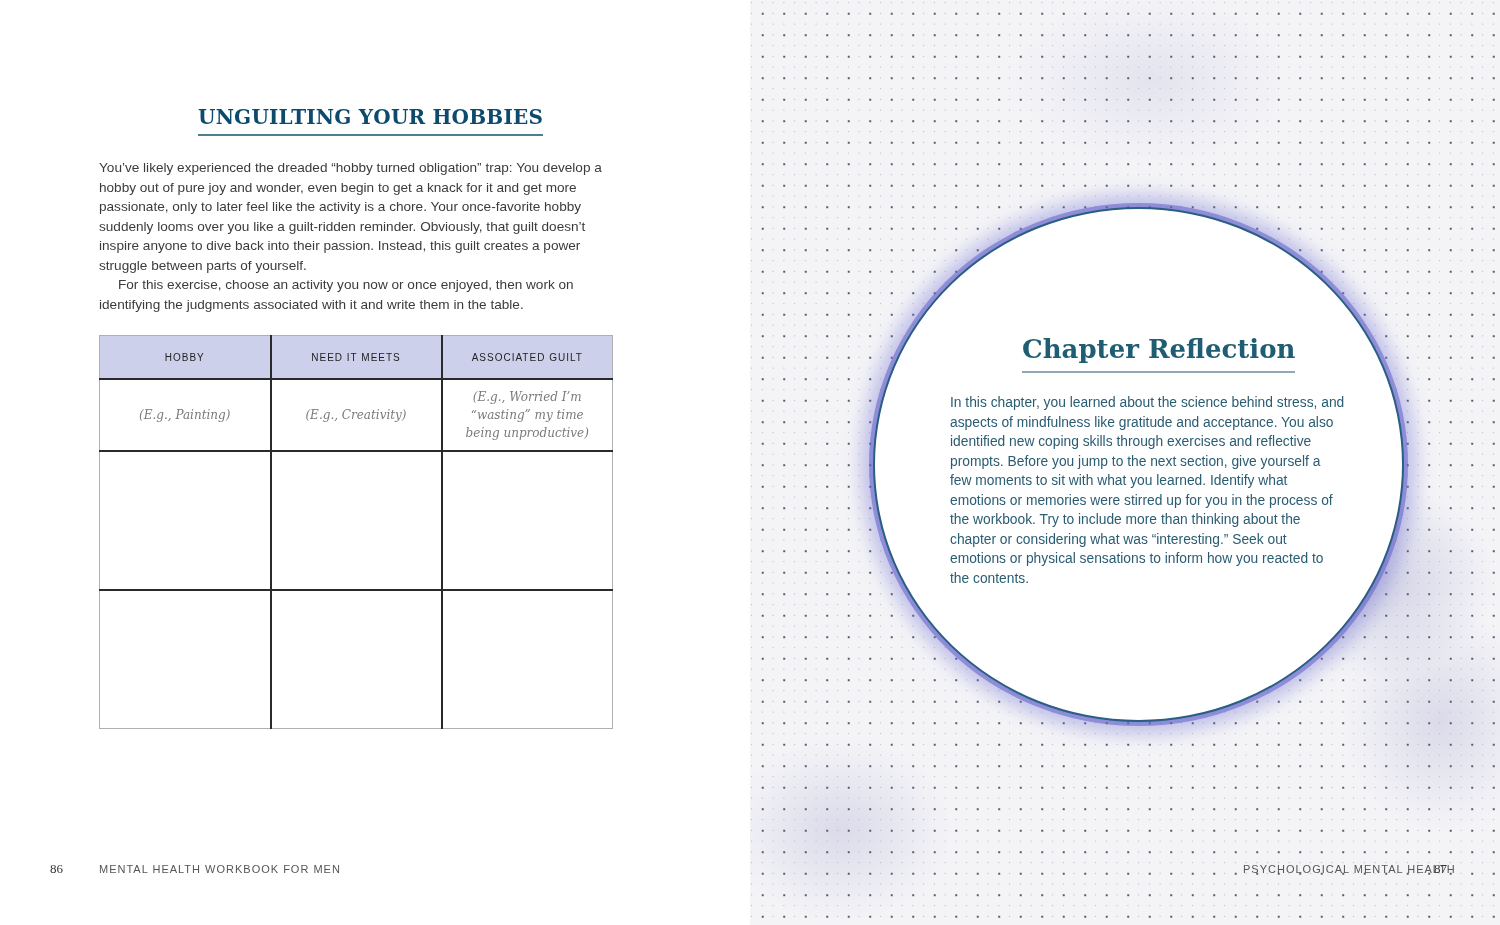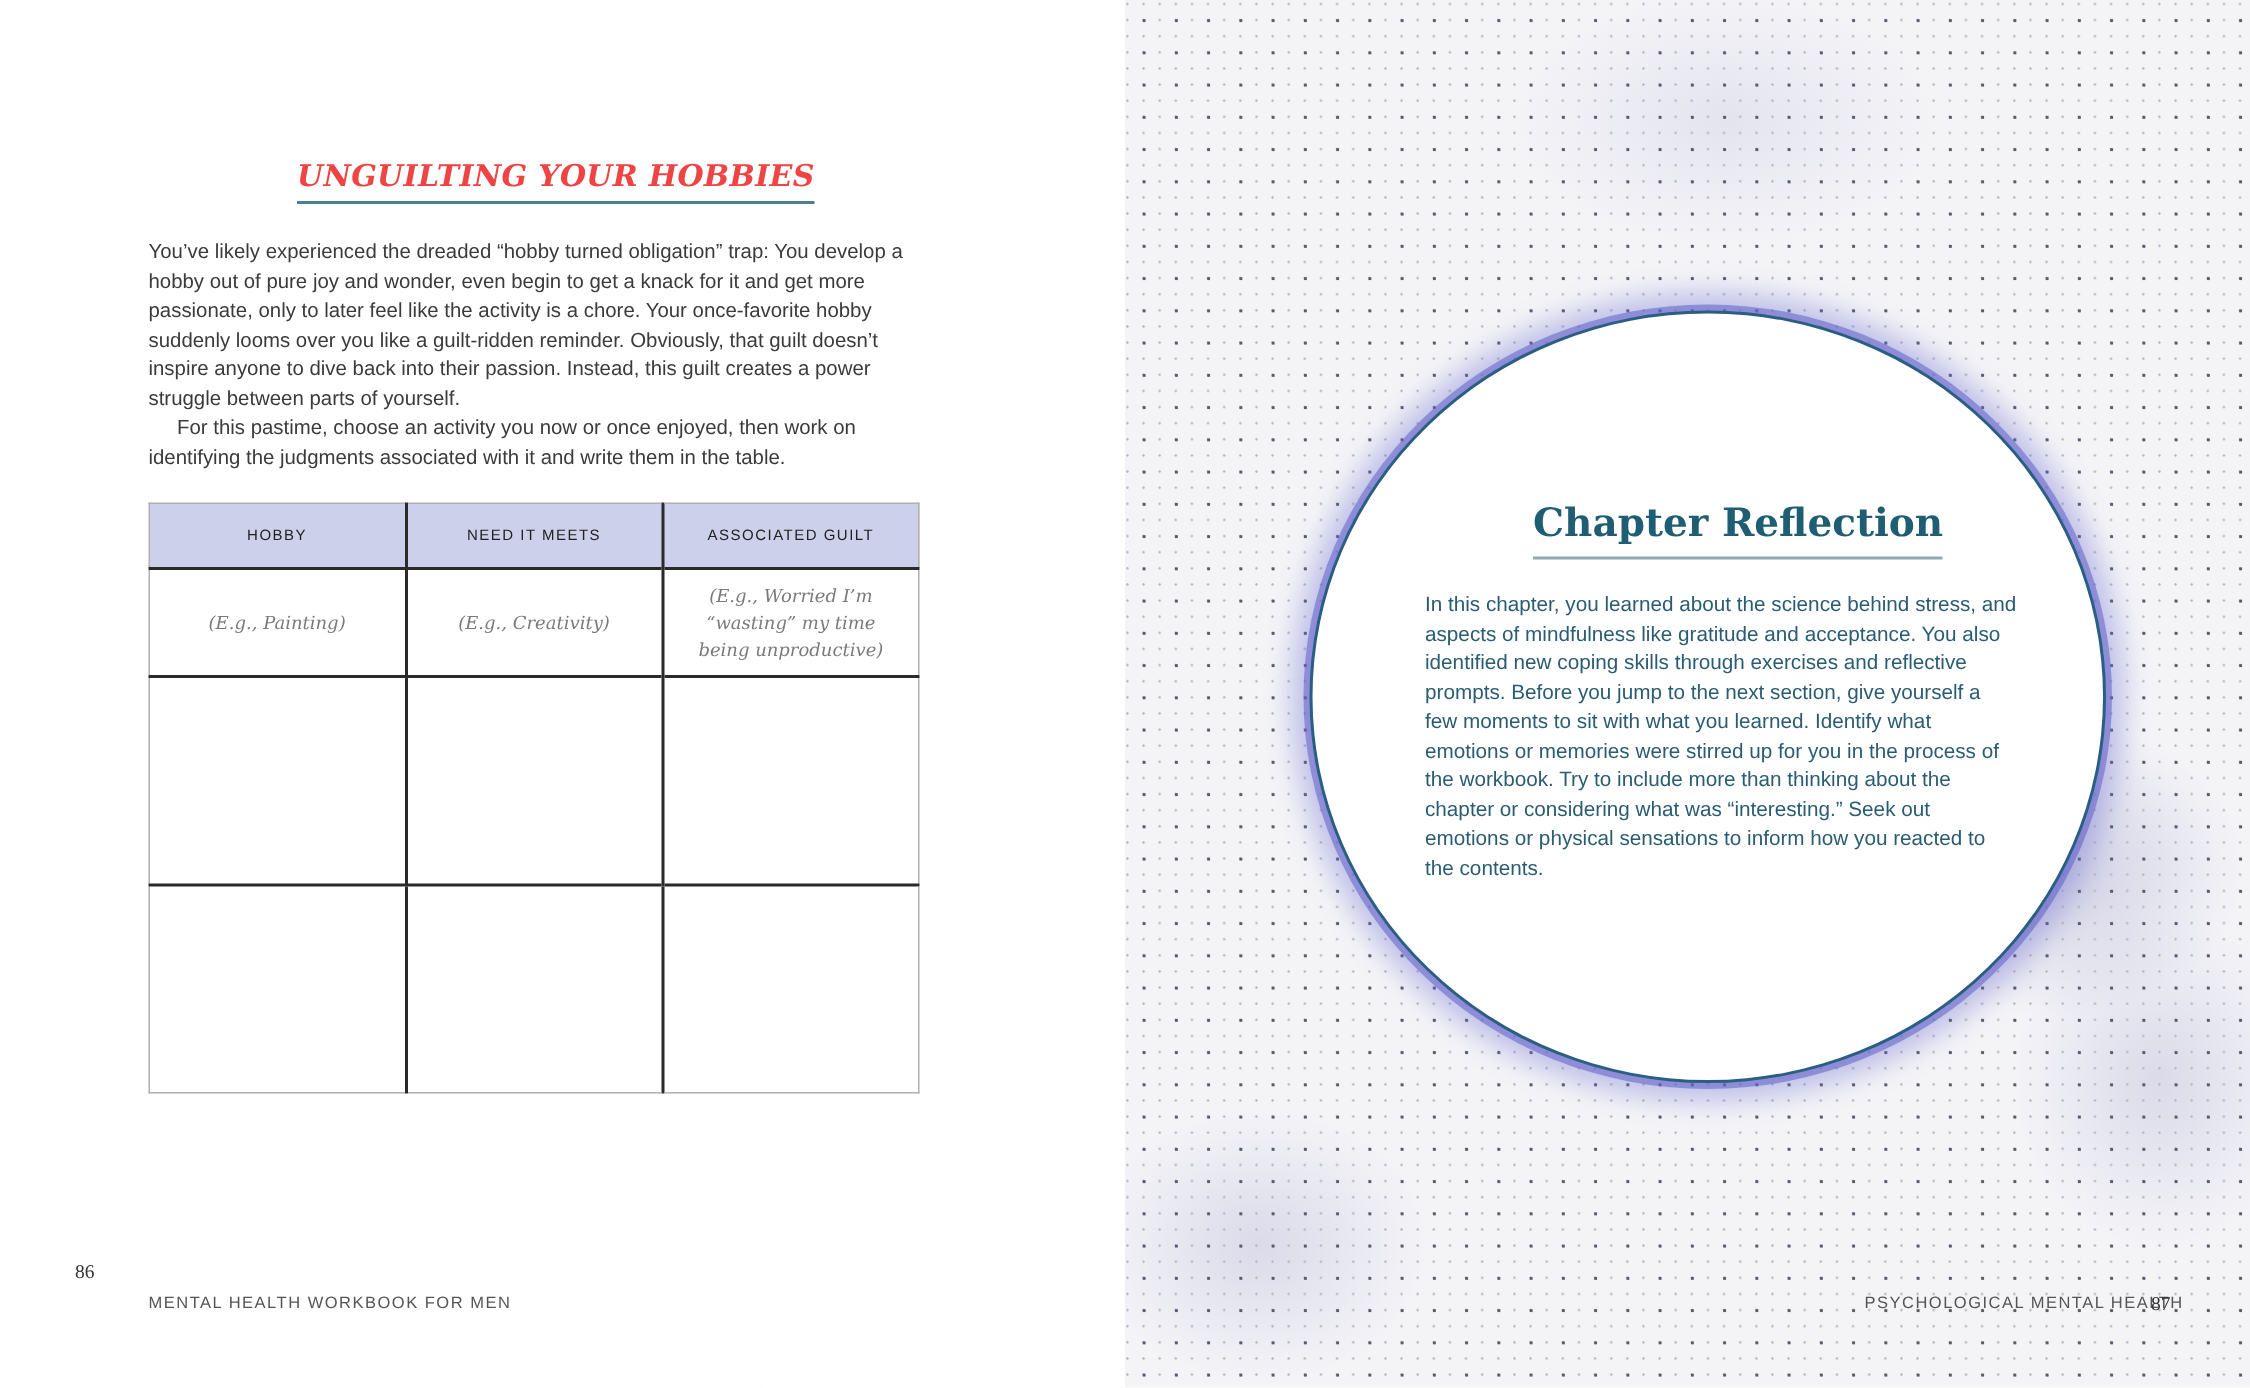--- a/index.html
+++ b/index.html
@@ -23,26 +23,25 @@
       background: #ffffff;
     }
     .section-title {
       position: absolute;
       left: 198px;
       top: 104px;
       font-family: "DejaVu Serif", "Liberation Serif", serif;
       font-weight: bold;
       font-size: 20px;
       letter-spacing: 0.2px;
-      color: #ef4444;
+      color: #0c4a6e;
       white-space: nowrap;
       padding-bottom: 4px;
       border-bottom: 2px solid #4c7f8f;
       line-height: 26px;
-      font-style: italic;
     }
     .body-text {
       position: absolute;
       left: 99px;
       width: 520px;
       font-family: "Liberation Sans", sans-serif;
       font-size: 13.6px;
       line-height: 19.5px;
       color: #3b3b3b;
       margin: 0;
@@ -88,21 +87,21 @@
       font-size: 12px;
       line-height: 18px;
       color: #7a7a7a;
       padding: 0 14px;
       text-align: center;
     }
     .guilt-table .blank-row td { height: 137px; }
 
     .folio-left {
       position: absolute;
-      top: 840px;
+      top: 861px;
       left: 50px;
       font-family: "Liberation Serif", serif;
       font-size: 13px;
       color: #333;
     }
     .running-head-left {
       position: absolute;
       top: 863px;
       left: 99px;
       font-family: "Liberation Sans", sans-serif;
@@ -186,21 +185,21 @@
 </head>
 <body>
 
 <div class="spread">
 
   <div class="page-left">
     <div class="section-title">UNGUILTING YOUR HOBBIES</div>
 
     <div class="body-text intro">
       <p>You’ve likely experienced the dreaded “hobby turned obligation” trap: You develop a hobby out of pure joy and wonder, even begin to get a knack for it and get more passionate, only to later feel like the activity is a chore. Your once-favorite hobby suddenly looms over you like a guilt-ridden reminder. Obviously, that guilt doesn’t inspire anyone to dive back into their passion. Instead, this guilt creates a power struggle between parts of yourself.</p>
-      <p class="indent">For this pastime, choose an activity you now or once enjoyed, then work on identifying the judgments associated with it and write them in the table.</p>
+      <p class="indent">For this exercise, choose an activity you now or once enjoyed, then work on identifying the judgments associated with it and write them in the table.</p>
     </div>
 
     <table class="guilt-table">
       <tbody>
           <tr>
         <th>HOBBY</th>
         <th>NEED IT MEETS</th>
         <th>ASSOCIATED GUILT</th>
       </tr>
       <tr class="example-row">

